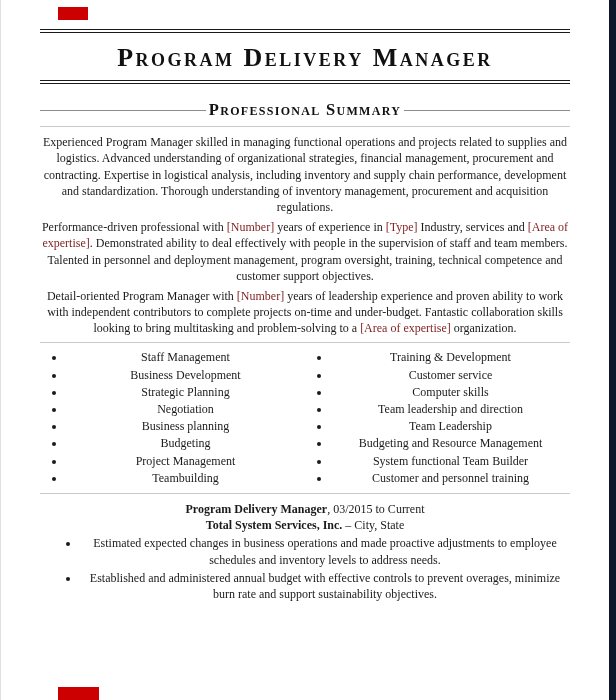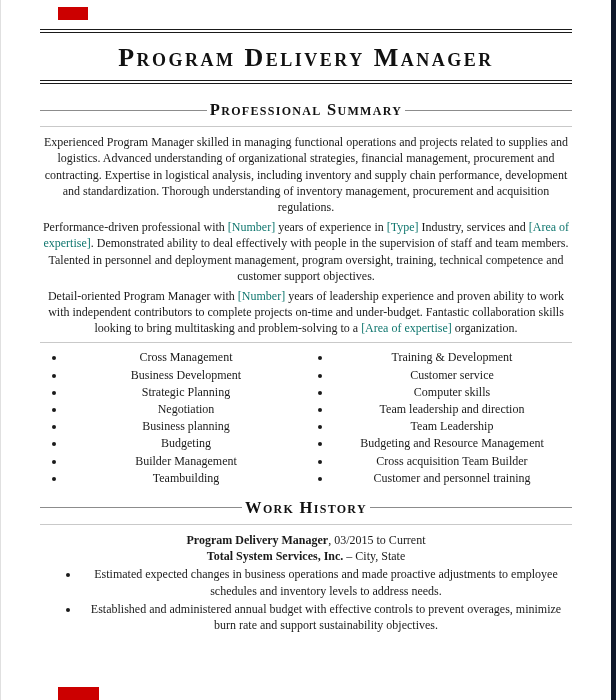--- a/index.html
+++ b/index.html
@@ -7,21 +7,21 @@
     padding: 0;
     background: #ffffff;
   }
   .page {
     position: relative;
     box-sizing: border-box;
     width: 616px;
     height: 700px;
     background: #ffffff;
     border-left: 1px solid #e0e0e0;
-    border-right: 5px solid #0f172a;
+    border-right: 7px solid #0f172a;
     padding: 0 39px;
     overflow: hidden;
     font-family: "Liberation Serif", serif;
     color: #1a1a1a;
   }
   .red-mark {
     position: absolute;
     background: #cc0000;
     z-index: 5;
   }
@@ -73,21 +73,21 @@
   .mt-skills  { margin-top: 13px; }
   .mt-work    { margin-top: 11px; }
 
   .body-text {
     font-size: 12px;
     line-height: 1.35;
     text-align: center;
   }
   .para { margin: 0 0 4px 0; }
   .para-first { margin-top: 7px; }
-  .ph { color: #0f766e; }
+  .ph { color: #7f1d1d; }
 
   .skills-cols {
     display: flex;
     margin-top: 6px;
   }
   .skills-col { flex: 1; }
   .skills-col ul {
     margin: 0;
     padding-left: 26px;
   }
@@ -129,49 +129,44 @@
     <p class="para"><span>Performance-driven professional with </span><span class="ph">[Number]</span><span> years of experience in </span><span class="ph">[Type]</span><span> Industry, services and </span><span class="ph">[Area of expertise]</span><span>. Demonstrated ability to deal effectively with people in the supervision of staff and team members. Talented in personnel and deployment management, program oversight, training, technical competence and customer support objectives.</span></p>
 
     <p class="para"><span>Detail-oriented Program Manager with </span><span class="ph">[Number]</span><span> years of leadership experience and proven ability to work with independent contributors to complete projects on-time and under-budget. Fantastic collaboration skills looking to bring multitasking and problem-solving to a </span><span class="ph">[Area of expertise]</span><span> organization.</span></p>
   </div>
 
   <div class="sec-underline"></div>
 
   <div class="skills-cols body-text">
     <div class="skills-col">
       <ul>
-        <li>Cross Management</li>
+        <li>Staff Management</li>
         <li>Business Development</li>
         <li>Strategic Planning</li>
         <li>Negotiation</li>
         <li>Business planning</li>
         <li>Budgeting</li>
-        <li>Builder Management</li>
+        <li>Project Management</li>
         <li>Teambuilding</li>
       </ul>
     </div>
     <div class="skills-col">
       <ul>
         <li>Training &amp; Development</li>
         <li>Customer service</li>
         <li>Computer skills</li>
         <li>Team leadership and direction</li>
         <li>Team Leadership</li>
         <li>Budgeting and Resource Management</li>
-        <li>Cross acquisition Team Builder</li>
+        <li>System functional Team Builder</li>
         <li>Customer and personnel training</li>
       </ul>
     </div>
   </div>
 
-  <div class="sec-head mt-work">
-    <div class="rule"></div>
-    <div class="sec-label">Work History</div>
-    <div class="rule"></div>
-  </div>
   <div class="sec-underline"></div>
 
   <div class="body-text">
     <p class="job-line"><span class="bold">Program Delivery Manager</span><span>, 03/2015 to Current</span></p>
     <p class="company-line"><span class="bold">Total System Services, Inc.</span><span> – City, State</span></p>
     <ul class="work-bullets">
       <li>Estimated expected changes in business operations and made proactive adjustments to employee schedules and inventory levels to address needs.</li>
       <li>Established and administered annual budget with effective controls to prevent overages, minimize burn rate and support sustainability objectives.</li>
 
     </ul>

